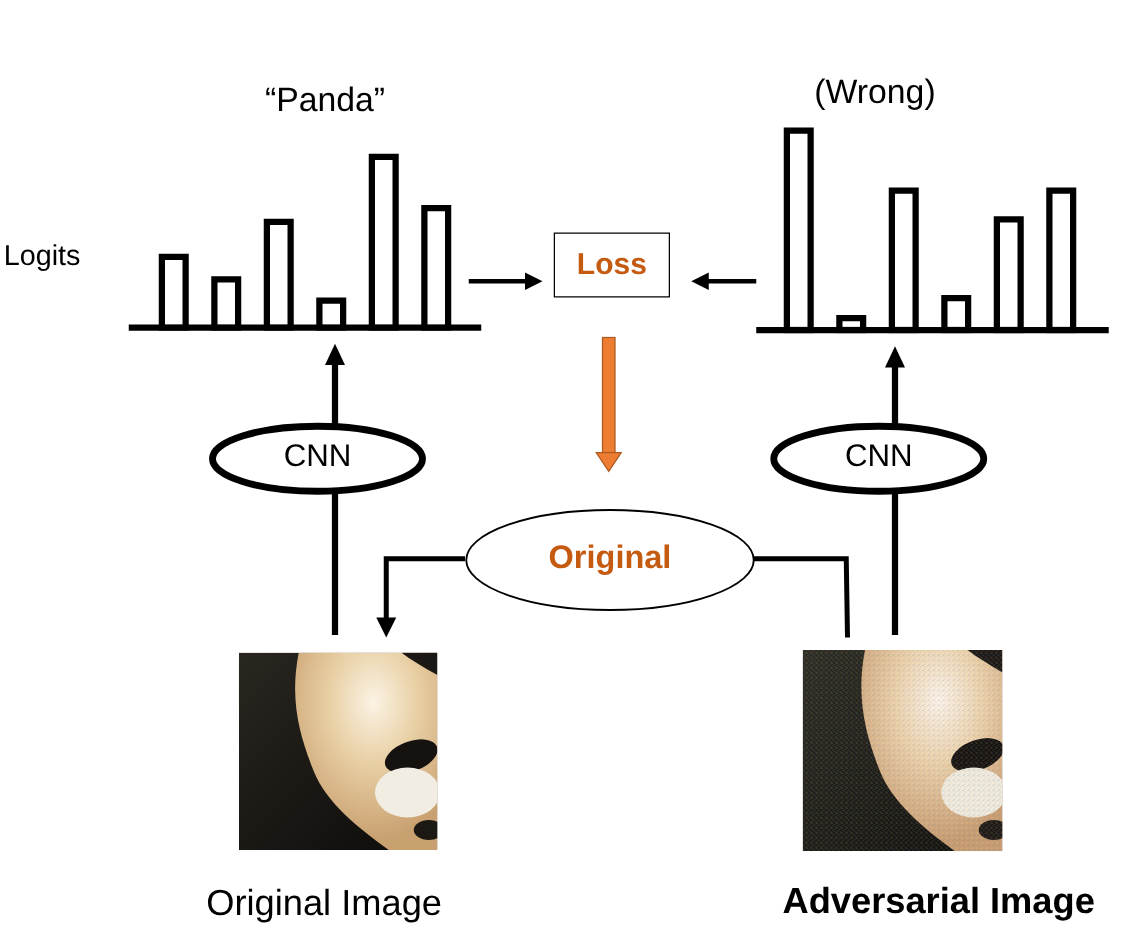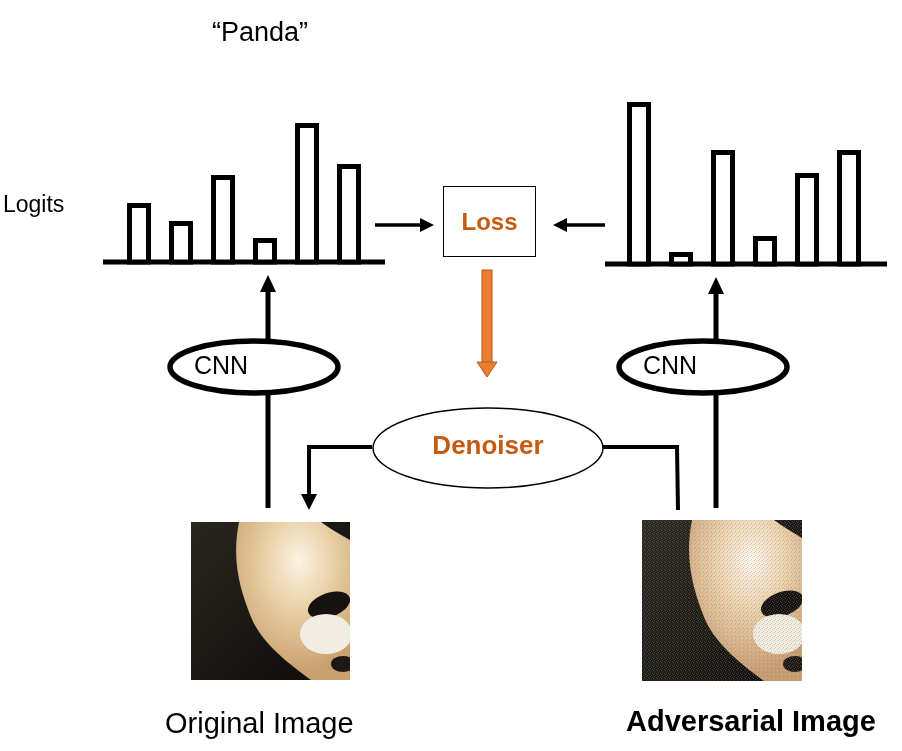--- a/index.html
+++ b/index.html
@@ -1,26 +1,26 @@
 <!DOCTYPE html>
 <html><head>
 <meta charset="utf-8">
 <style>
   html, body { margin: 0; padding: 0; background: #ffffff; }
   body { width: 902px; height: 751px; position: relative; overflow: hidden;
          font-family: "Liberation Sans", "DejaVu Sans", sans-serif; color: #000; }
   .abs { position: absolute; }
-  .title { font-size: 27px; text-align: center; line-height: 36px; white-space: nowrap; }
+  .title { font-size: 27px; text-align: center; line-height: 36px; white-space: nowrap; margin-top: 48px; }
   .logits-label { font-size: 23px; }
   .caption { font-size: 29px; white-space: nowrap; }
   .loss-box { border: 1.5px solid #000; background: #fff; box-sizing: border-box;
               display: flex; align-items: center; justify-content: center;
               font-weight: bold; font-size: 24px; }
   .orange { color: #c55a11; }
-  .ellipse-label { font-size: 25px; text-align: left; }
+  .ellipse-label { font-size: 25px; text-align: center; }
   .denoiser-label { font-size: 26px; font-weight: bold; text-align: center; }
   svg { position: absolute; left: 0; top: 0; }
   .img-box { overflow: hidden; }
 </style>
 </head>
 <body>
 
 <svg id="diagram-svg" width="902" height="751" viewBox="0 0 902 751">
   <defs>
     <marker id="arrowBlack" markerWidth="10" markerHeight="10" refX="5" refY="5" orient="auto" markerUnits="userSpaceOnUse">
@@ -82,32 +82,33 @@
   <g>
     <polyline points="603,447 677,447 678,510" fill="none" stroke="#000" stroke-width="4"></polyline>
   </g>
   <ellipse cx="488" cy="448" rx="115" ry="40" fill="#fff" stroke="#000" stroke-width="1.5"></ellipse>
 </svg>
 
 <div class="abs title" style="left:160px; top:14px; width:200px;">
   <div>“Panda”</div>
 </div>
 <div class="abs title" style="left:620px; top:7px; width:160px;">
+  <div>(Wrong)</div>
 </div>
 
 <div class="abs logits-label" style="left:3px; top:191px;">Logits</div>
 
-<div class="abs loss-box orange" style="left:443px; top:186px; width:93px; height:71px;">
+<div class="abs loss-box orange" style="left:443px; top:186px; width:93px; height:52px;">
   <span>Loss</span>
 </div>
 
 <div class="abs ellipse-label" style="left:194px; top:351px; width:120px;">CNN</div>
 <div class="abs ellipse-label" style="left:643px; top:351px; width:120px;">CNN</div>
 
-<div class="abs denoiser-label orange" style="left:408px; top:430px; width:160px;">Denoiser</div>
+<div class="abs denoiser-label orange" style="left:408px; top:430px; width:160px;">Original</div>
 
 <div class="abs img-box" style="left:191px; top:522px; width:159px; height:158px;">
   <svg width="159" height="158" viewBox="0 0 159 158" style="position:static;">
     <defs>
       <radialGradient id="furA" cx="55%" cy="25%" r="70%">
         <stop offset="0%" stop-color="#fbf3e4"></stop>
         <stop offset="45%" stop-color="#e8cfa4"></stop>
         <stop offset="100%" stop-color="#c9a070"></stop>
       </radialGradient>
       <linearGradient id="darkA" x1="0" y1="0" x2="1" y2="1">

